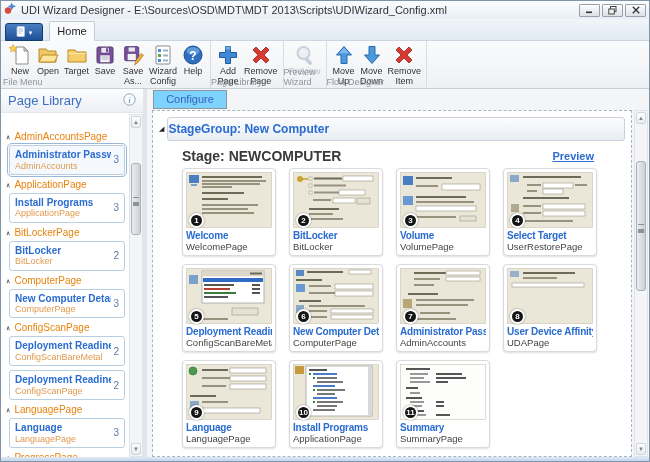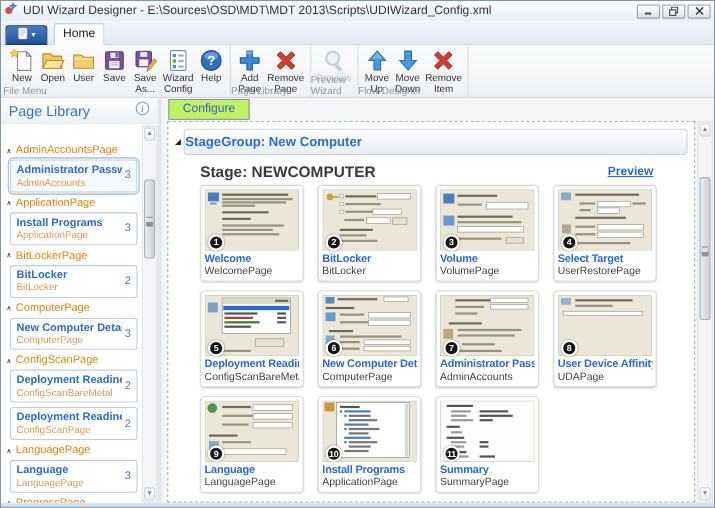--- a/index.html
+++ b/index.html
@@ -78,21 +78,21 @@
   .sb-arrow.up { top:1px; } .sb-arrow.down { bottom:1px; }
   .sb-thumb { position:absolute; left:1px; right:1px; border-radius:3px;
     background:linear-gradient(90deg,#ecedf0,#cbd0d6); border:1px solid #a8b0ba;
     display:flex; align-items:center; justify-content:center; }
   .sb-grip { width:6px; border-top:1px solid #8a929c; box-shadow:0 2px 0 #8a929c, 0 4px 0 #8a929c; height:5px; }
   
   .content { position:absolute; left:150px; top:0; right:0; bottom:0; }
   .content-tabs { position:absolute; top:1px; left:2px; display:flex; z-index:2; }
   .ctab { height:19px; line-height:17px; font-size:11px; color:#3b5fc4; text-align:center;
     width:64px; background:linear-gradient(#ffffff,#f1f3f5); border:1px solid #d3d8dd; }
-  .ctab.active { width:74px; background:#bef264; border:1px solid #8a96a2; }
+  .ctab.active { width:74px; background:#7dd3fc; border:1px solid #8a96a2; }
   .panel { position:absolute; left:1px; top:21px; right:17px; bottom:0; background:#fff;
     border:1px dashed #aab4be; overflow:hidden; padding:4px 5px 0 5px; }
   .sg-row { display:flex; align-items:center; gap:3px; margin:2px 1px 0 1px; }
   .sg-expander { font-size:7px; color:#222; }
   .sg-header { flex:1; background:linear-gradient(#fdfdfe,#e8edf3); border:1px solid #c8d0da;
     border-radius:3px; padding:4px 0; font-size:12px; font-weight:bold; color:#2a6cd0; }
   .stage { margin-left:12px; }
   .stage-label-row { display:flex; justify-content:space-between; align-items:center;
     margin:7px 32px 4px 12px; }
   .stage-label { font-size:14px; font-weight:bold; color:#3a3a3a; }
@@ -174,21 +174,21 @@
           </div>
           <div class="rlabel">Open</div>
         </div>
         <div class="rbtn">
           <div class="ricon">
             <svg width="22" height="22" viewBox="0 0 22 22" xmlns="http://www.w3.org/2000/svg">
               <path d="M2 6h7l2 2h9v10H2z" fill="#f4ce6a" stroke="#b98a2a"></path>
               <path d="M2.5 9.5h17" stroke="#ffe8a8" stroke-width="1.2"></path>
             </svg>
           </div>
-          <div class="rlabel">User</div>
+          <div class="rlabel">Target</div>
         </div>
         <div class="rbtn">
           <div class="ricon">
             <svg width="22" height="22" viewBox="0 0 22 22" xmlns="http://www.w3.org/2000/svg">
               <rect x="3" y="3" width="16" height="16" rx="1.5" fill="#7a4f9e" stroke="#54396f"></rect>
               <rect x="7" y="3.5" width="8" height="5.5" fill="#e9e9f1" stroke="#54396f" stroke-width="0.5"></rect>
               <rect x="12" y="4.2" width="2" height="4" fill="#7a4f9e"></rect>
               <rect x="6" y="11" width="10" height="7.5" fill="#f2f2f6" stroke="#54396f" stroke-width="0.5"></rect>
               <path d="M7.5 13h7M7.5 15h7" stroke="#9a9ab0" stroke-width="0.7"></path>
             </svg>

